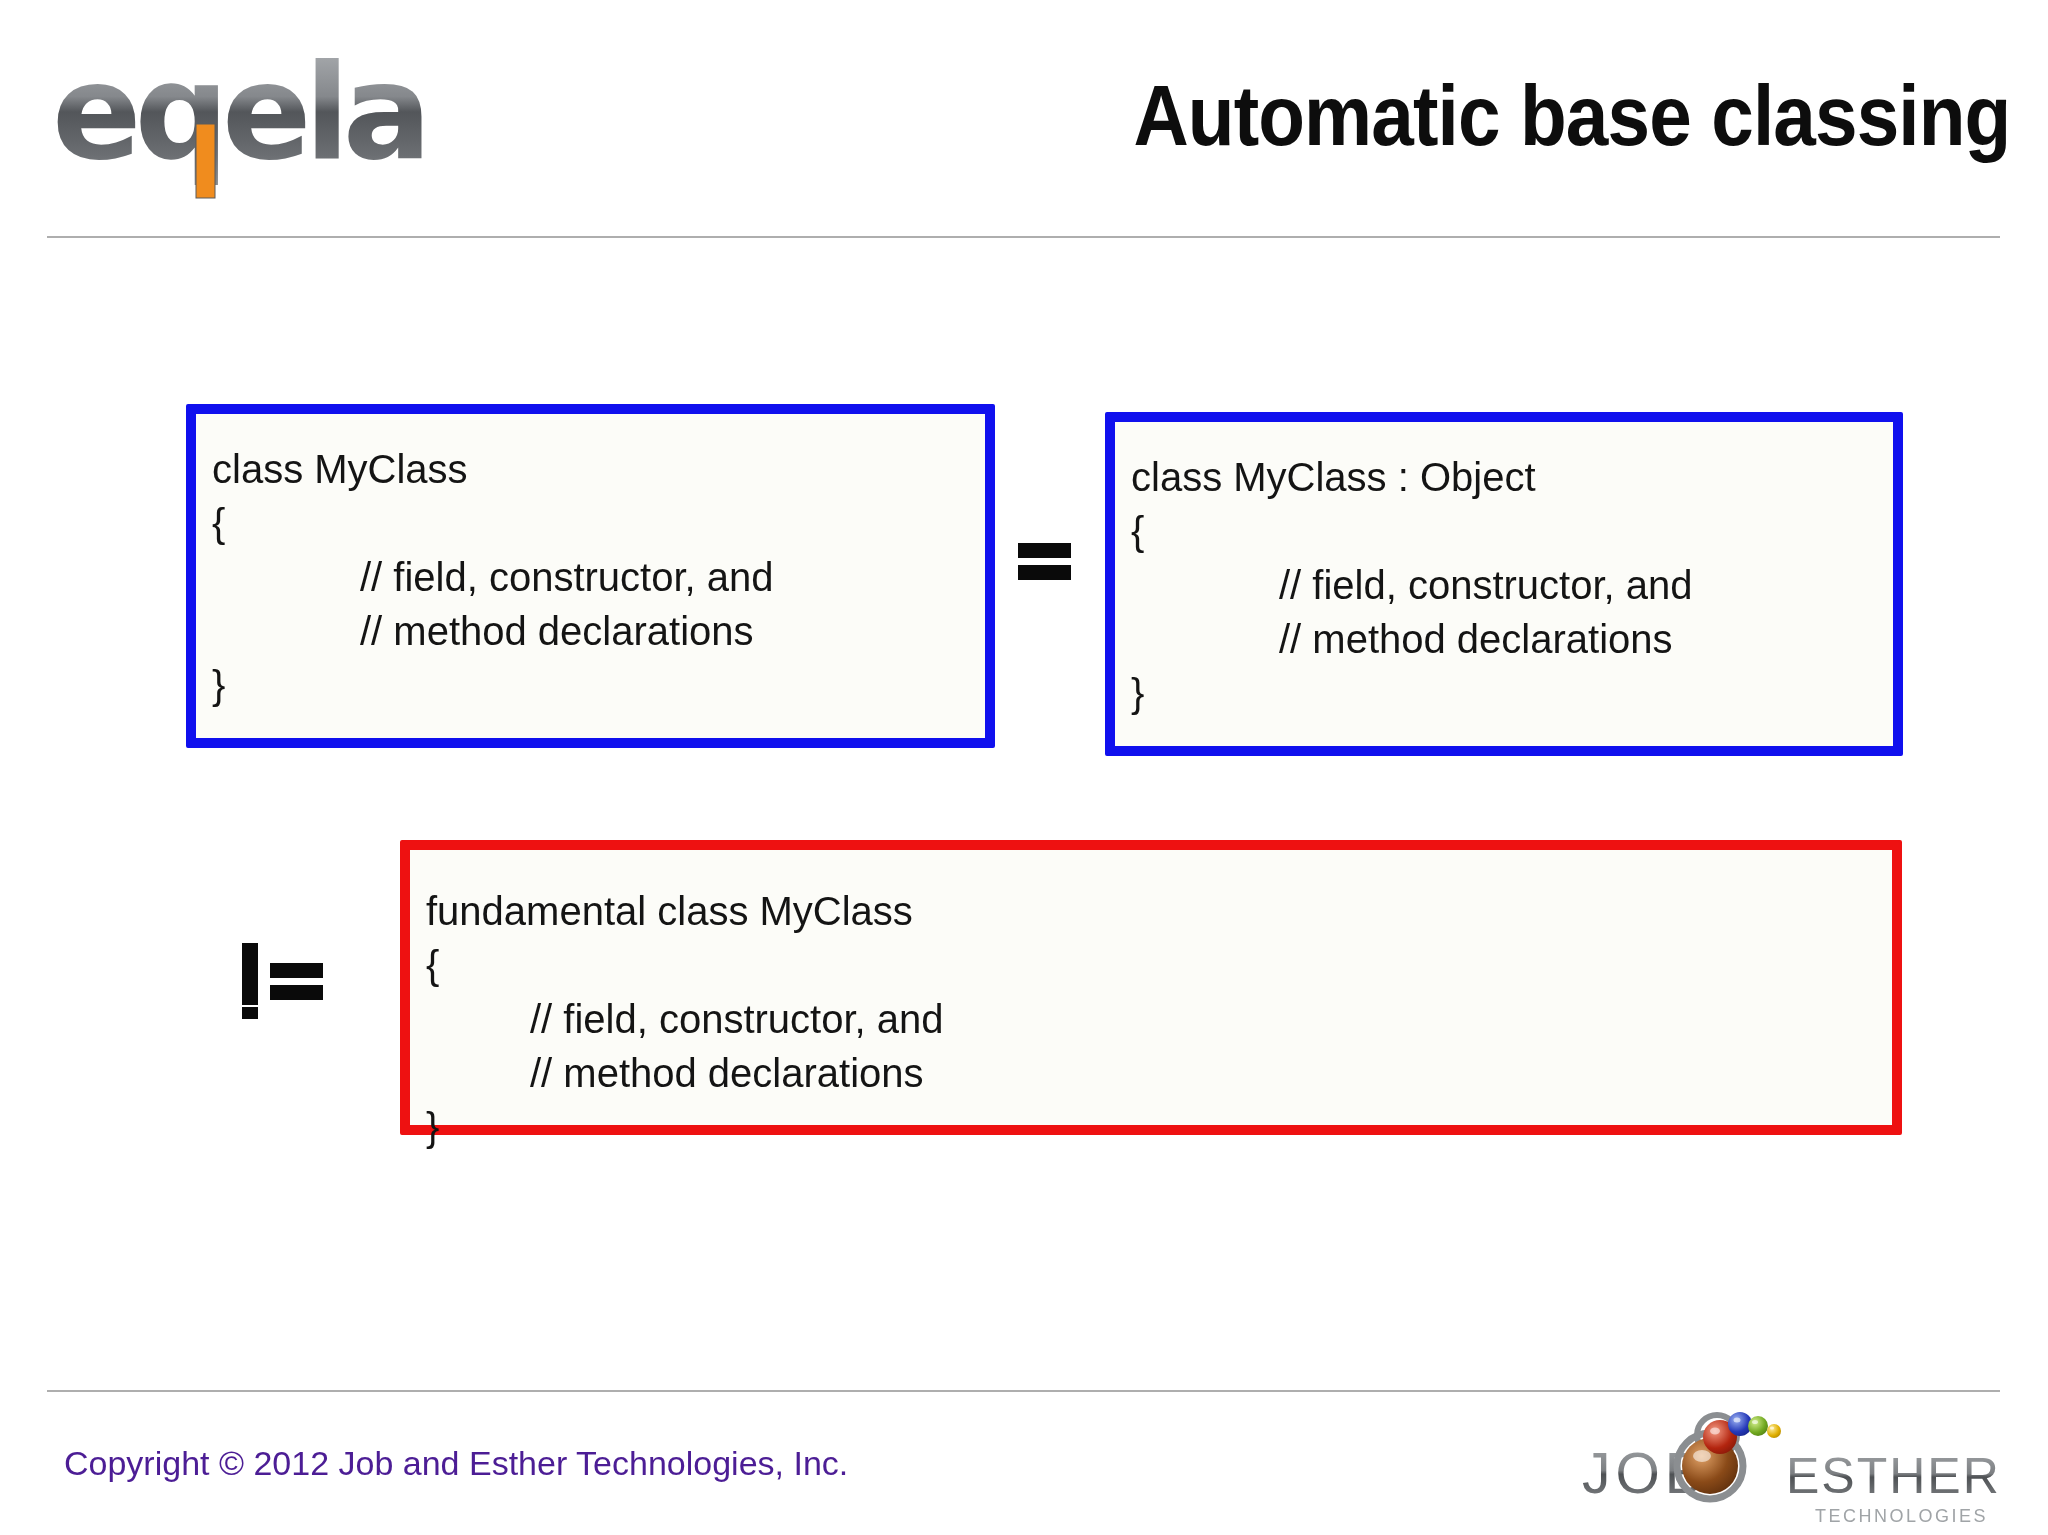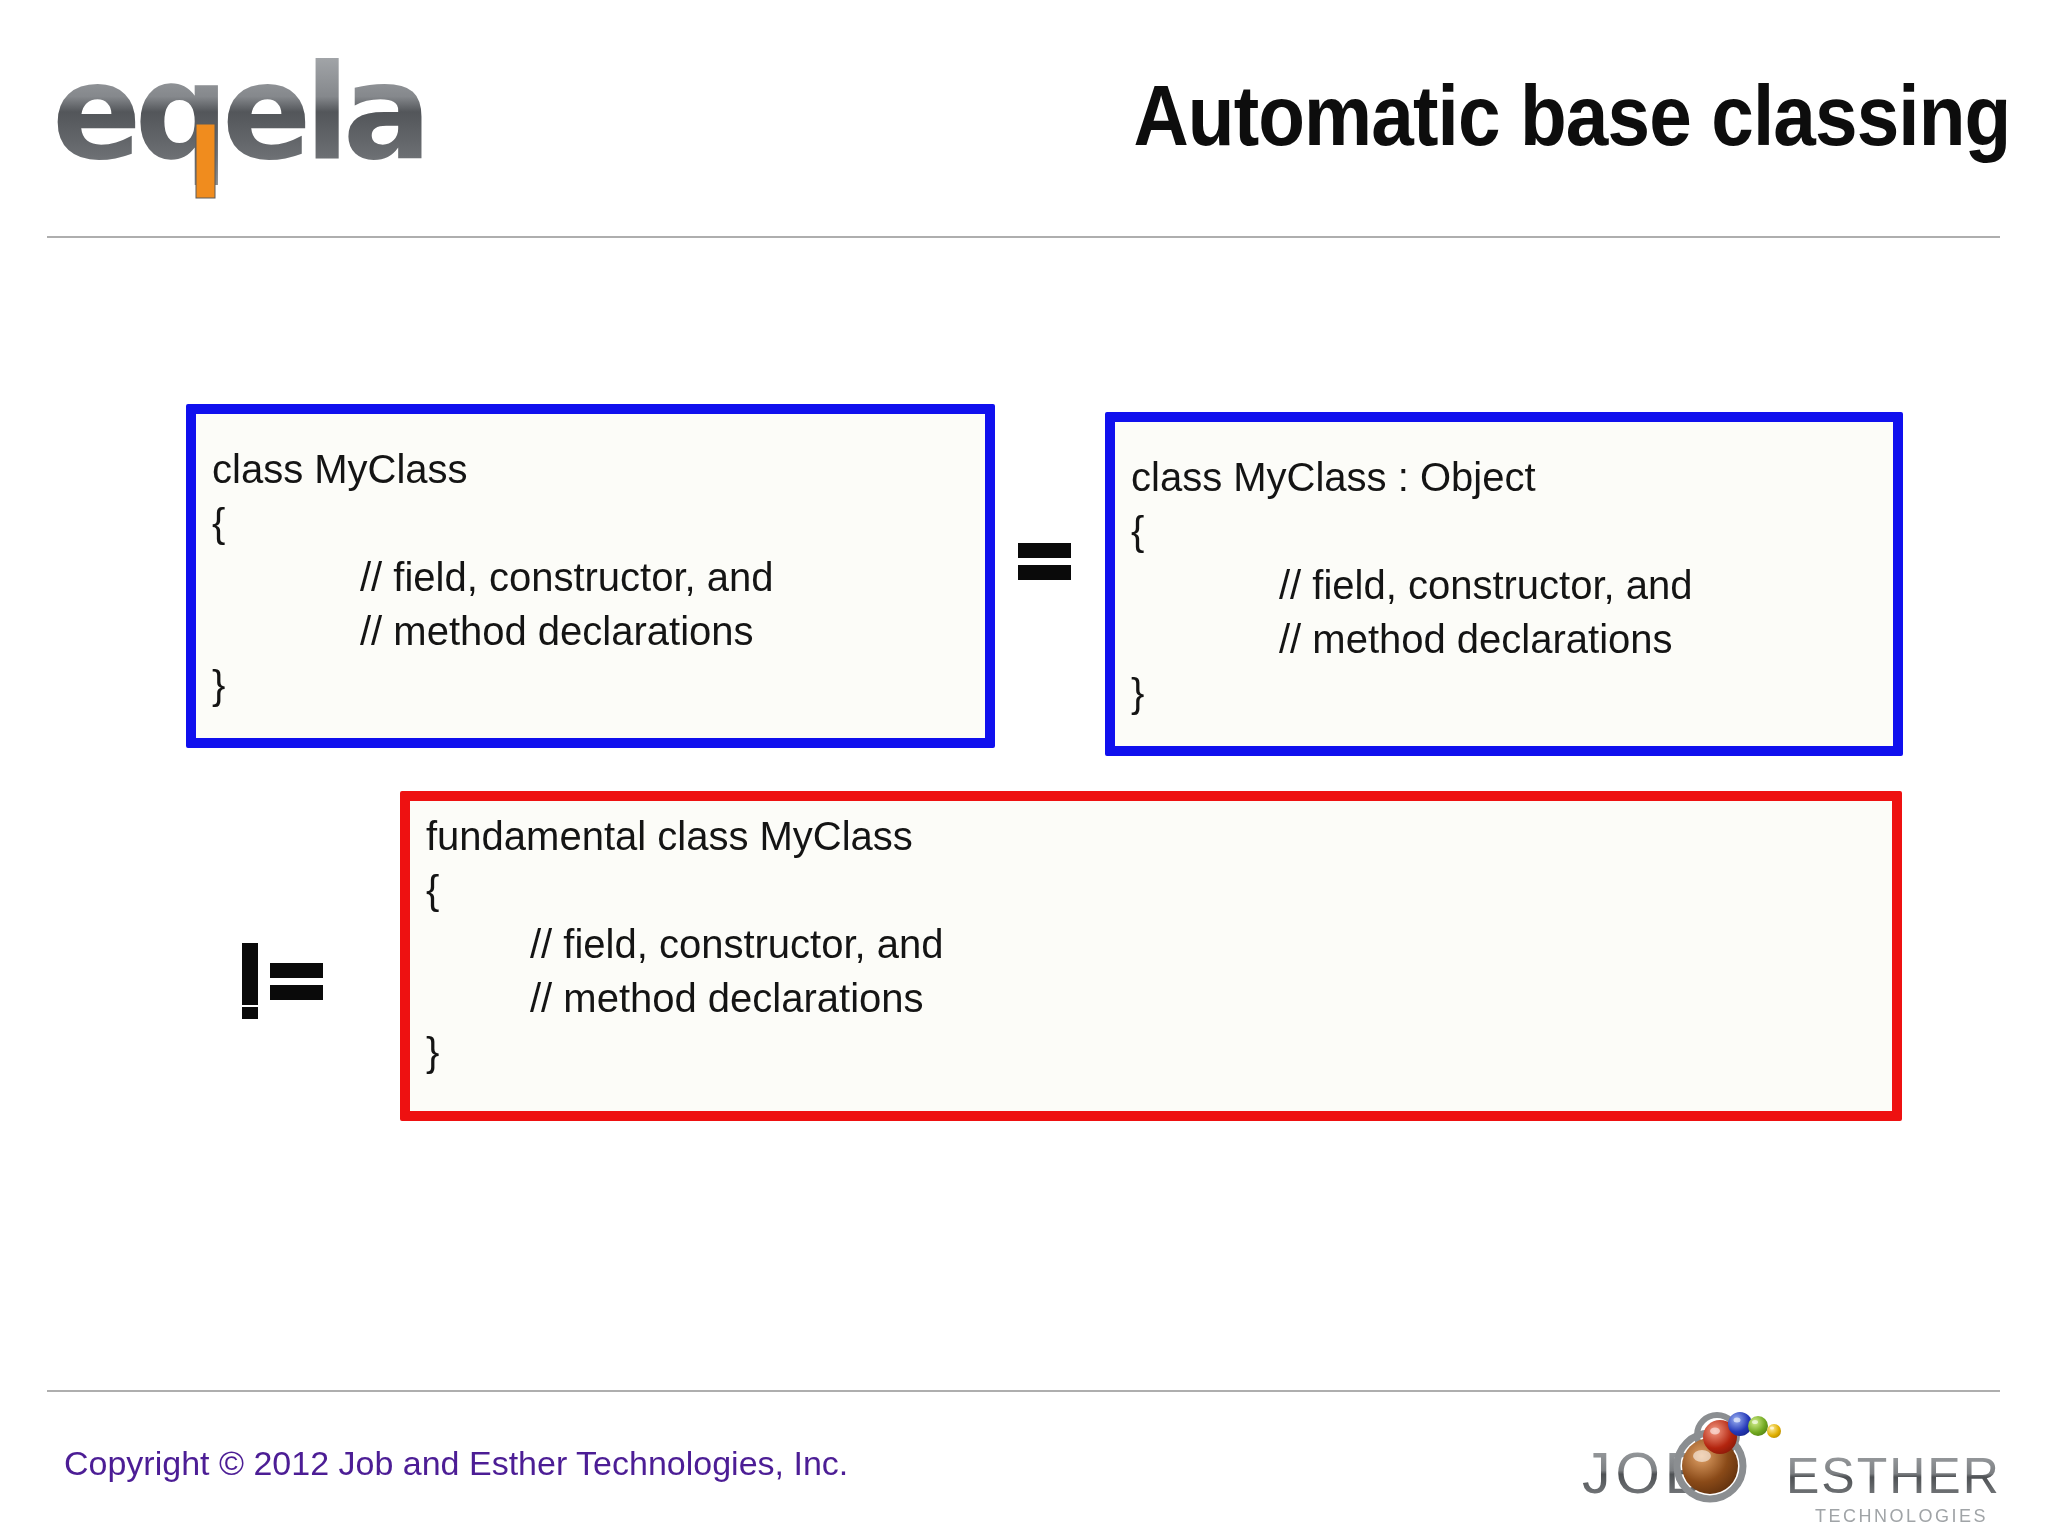--- a/index.html
+++ b/index.html
@@ -25,22 +25,22 @@
   
   .codebox{
     position:absolute;box-sizing:border-box;
     background:#fcfcf8;border:10px solid #1010ee;border-radius:2px;
     font-size:40px;line-height:54px;color:#141414;
     padding:28px 20px 0 16px;white-space:nowrap;
   }
   #box-plain {left:186px;top:404px;width:809px;height:344px;}
   #box-object{left:1105px;top:400px;width:798px;height:344px;margin-top:12px;}
   #box-fundamental{
-    left:400px;top:791px;width:1502px;height:330px;
-    border-color:#ee1111;padding-top:8px;
+    left:400px;top:840px;width:1502px;height:295px;
+    border-color:#ee1111;padding-top:34px;
   }
   .codebox .indent{margin-left:148px;}
   #box-fundamental .indent{margin-left:104px;}
   
   .op-bar{position:absolute;background:#0a0a0a;}
   
   #eq-bar1{left:1018px;top:543px;width:53px;height:15px;}
   #eq-bar2{left:1018px;top:565px;width:53px;height:15px;}
   
   #neq-stem{left:242px;top:943px;width:16px;height:62px;}

